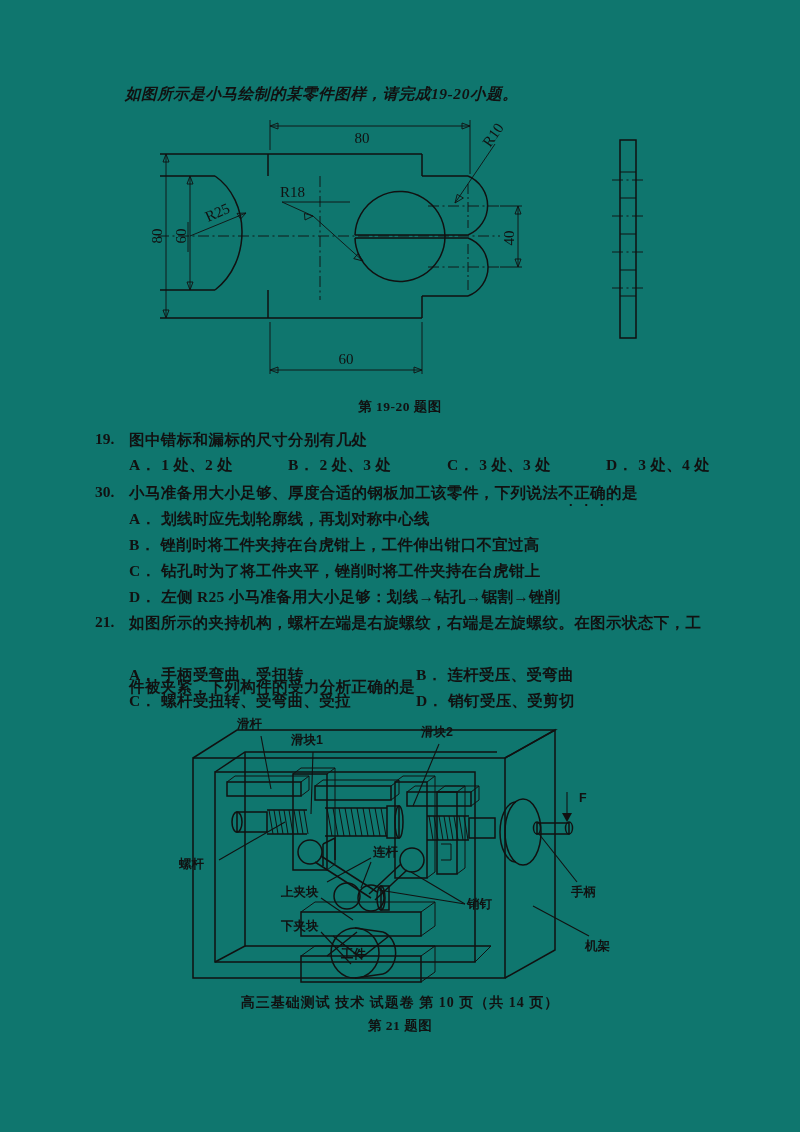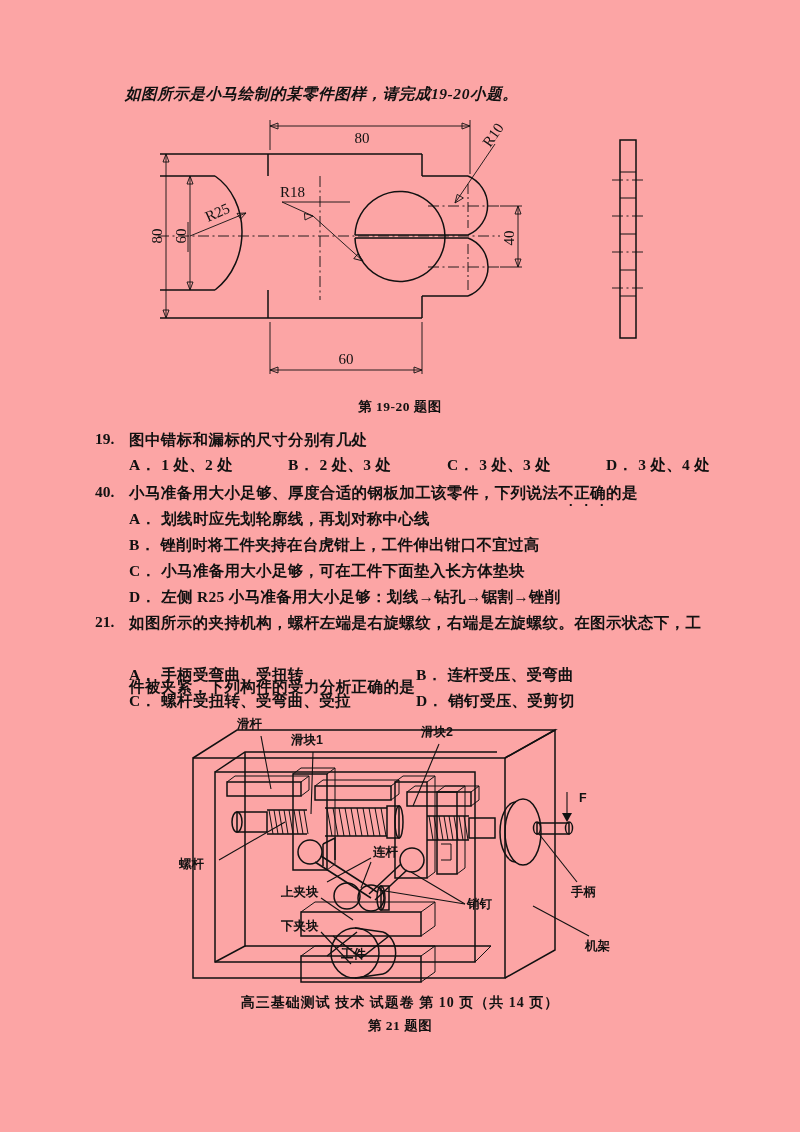--- a/index.html
+++ b/index.html
@@ -11,21 +11,21 @@
     width: 800px;
     height: 1132px;
     position: relative;
     font-family: "Liberation Serif", "DejaVu Serif", serif;
     color: #111111;
     overflow: hidden;
   }
   .page {
     position: absolute;
     inset: 0;
-    background: #fca5a5;
+    background: #0f766e;
   }
 
   
   .intro {
     position: absolute;
     left: 125px;
     top: 84px;
     font-size: 15.5px;
     font-weight: bold;
     font-style: italic;
@@ -263,31 +263,31 @@
     <span class="opt-lbl">B．</span><span class="opt">2 处、3 处</span>
   </div>
   <div class="opt-row" style="left:447px; top:455px;">
     <span class="opt-lbl">C．</span><span class="opt">3 处、3 处</span>
   </div>
   <div class="opt-row" style="left:606px; top:455px;">
     <span class="opt-lbl">D．</span><span class="opt">3 处、4 处</span>
   </div>
 
   <div class="q-row" style="left:95px; top:483px;">
-    <span class="q-num">40.</span>
+    <span class="q-num">30.</span>
     <span class="q-text"><span>小马准备用大小足够、厚度合适的钢板加工该零件，下列说法</span><span class="emph">不正确</span><span>的是</span></span>
   </div>
   <div class="opt-row" style="left:129px; top:509px;">
     <span class="opt-lbl">A．</span><span class="opt">划线时应先划轮廓线，再划对称中心线</span>
   </div>
   <div class="opt-row" style="left:129px; top:535px;">
     <span class="opt-lbl">B．</span><span class="opt">锉削时将工件夹持在台虎钳上，工件伸出钳口不宜过高</span>
   </div>
   <div class="opt-row" style="left:129px; top:561px;">
-    <span class="opt-lbl">C．</span><span class="opt">小马准备用大小足够，可在工件下面垫入长方体垫块</span>
+    <span class="opt-lbl">C．</span><span class="opt">钻孔时为了将工件夹平，锉削时将工件夹持在台虎钳上</span>
   </div>
   <div class="opt-row" style="left:129px; top:587px;">
     <span class="opt-lbl">D．</span><span class="opt">左侧 R25 小马准备用大小足够：划线→钻孔→锯割→锉削</span>
   </div>
 
   <div class="q-row" style="left:95px; top:613px;">
     <span class="q-num">21.</span>
     <span class="q-text">如图所示的夹持机构，螺杆左端是右旋螺纹，右端是左旋螺纹。在图示状态下，工</span>
   </div>
   <div class="q-row" style="left:129px; top:677px;">

